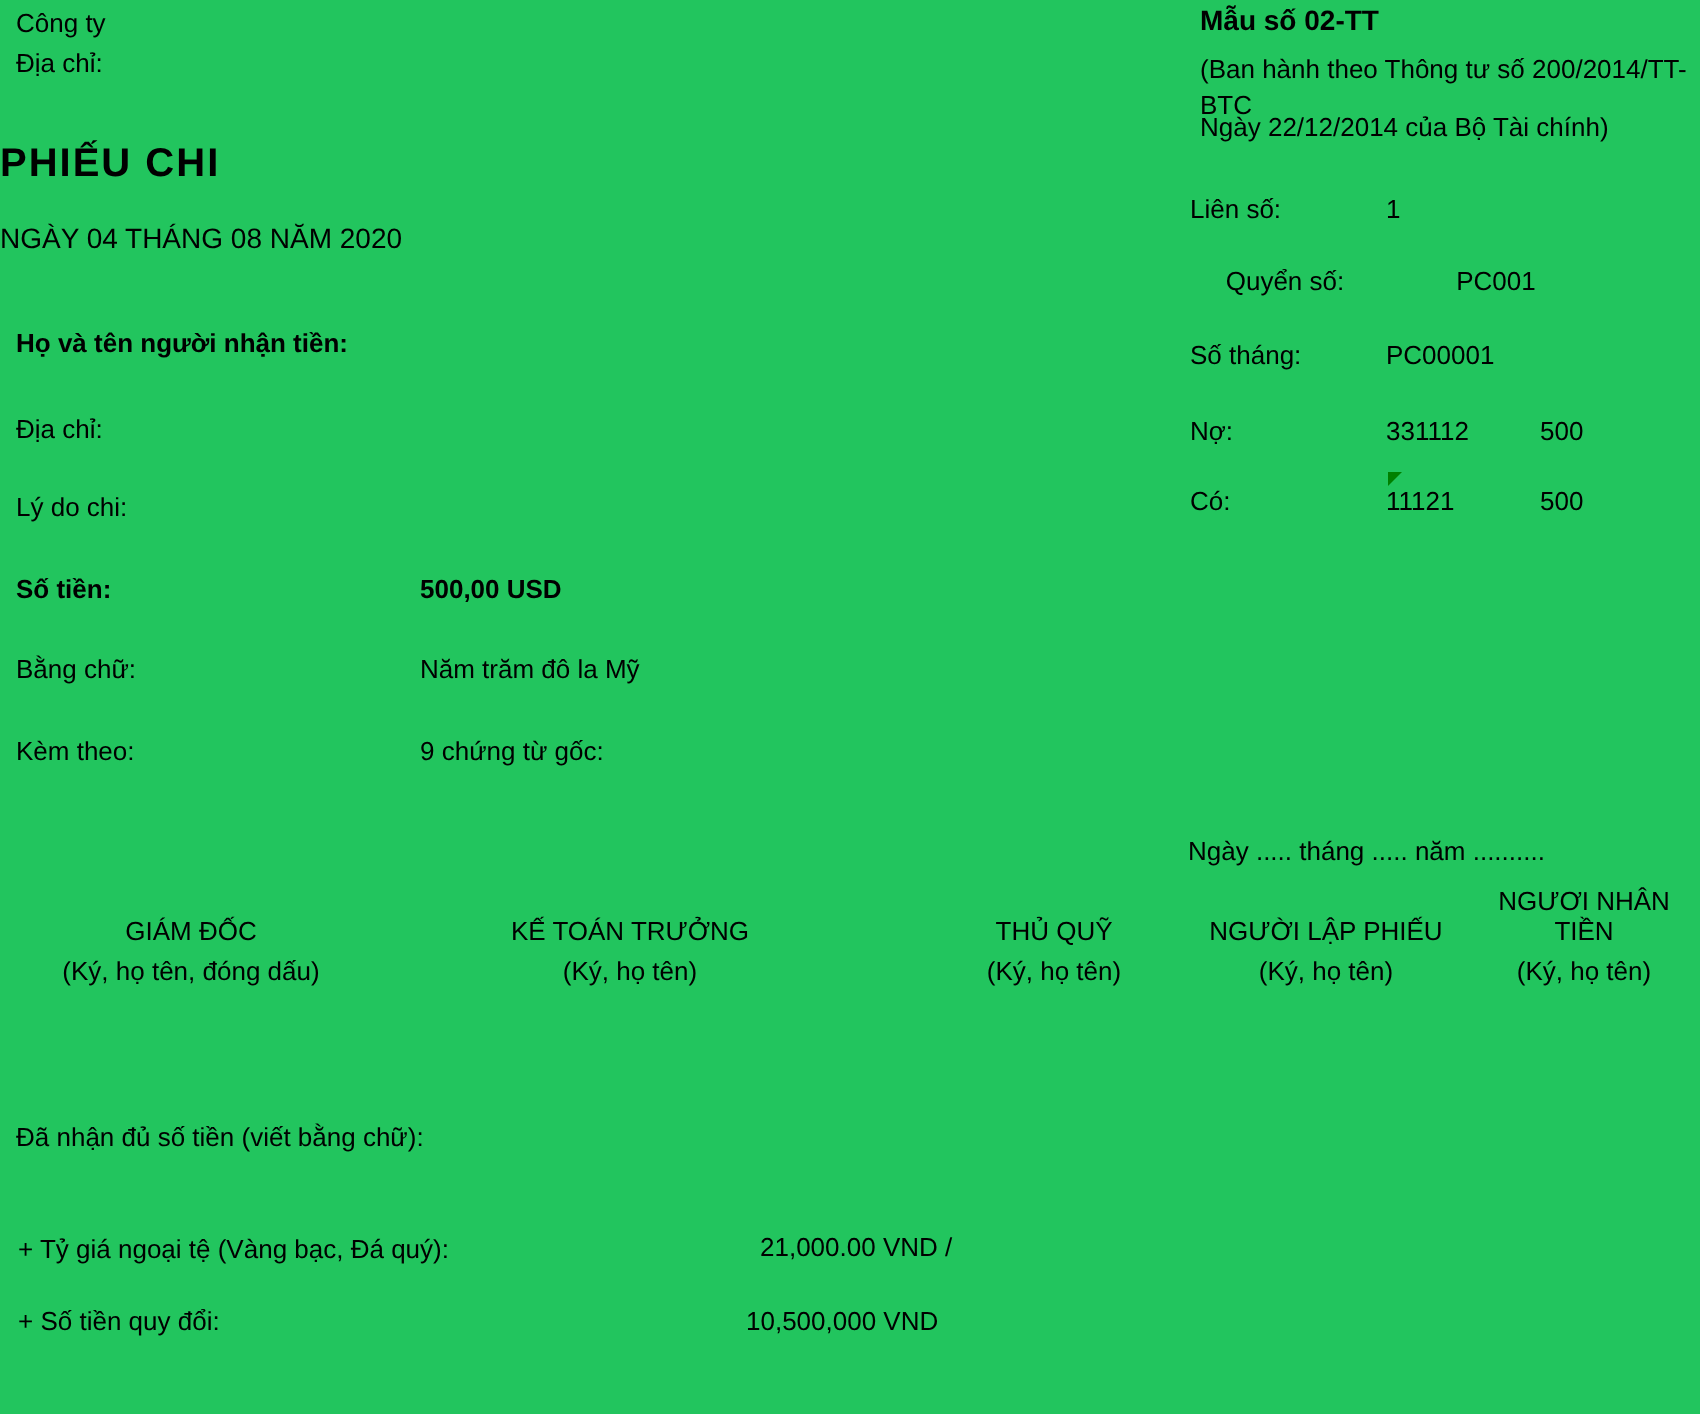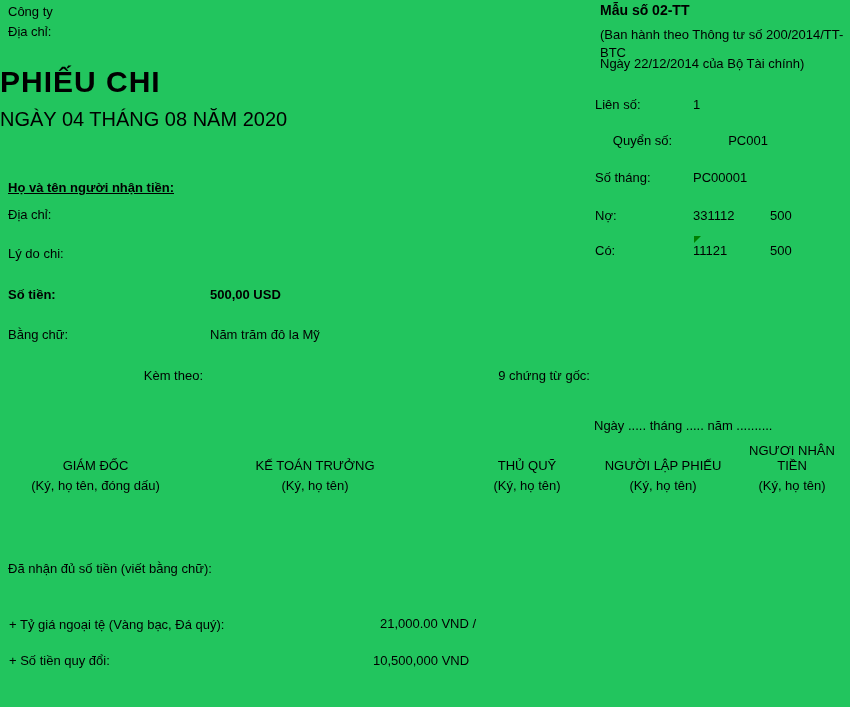--- a/index.html
+++ b/index.html
@@ -24,47 +24,47 @@
 
   
   .form-no   { left: 600px; top: 2px; width: 248px; font-size: 14px; }
   .issued-wrap {
     left: 600px; top: 26px; width: 248px; height: 32px;
     overflow: hidden; line-height: 18px; text-align: left;
   }
   .issued-tail { left: 600px; top: 56px; width: 248px; }
 
   
-  .voucher-title { left: 0; top: 68px; width: 830px; font-size: 30px; line-height: 28px; letter-spacing: 1px; }
-  .voucher-date  { left: 0; top: 111px; width: 830px; font-size: 20px; }
+  .voucher-title { left: 0; top: 68px; width: 830px; font-size: 20px; line-height: 28px; letter-spacing: 1px; }
+  .voucher-date  { left: 0; top: 111px; width: 830px; font-size: 14px; }
 
   
   .vi-label  { left: 595px; width: 95px; }
   .vi-value  { left: 693px; width: 110px; }
   .vi-amount { left: 770px; width: 68px; text-align: left; }
   .r0 { top: 97px; }
   .r1 { top: 133px; text-align: center; }
   .r2 { top: 170px; }
   .r3 { top: 208px; }
   .r4 { top: 243px; }
   .error-marker {
     left: 694px; top: 236px; width: 0; height: 0;
     border-top: 7px solid #008000;
     border-right: 7px solid transparent;
   }
 
   
   .f-label { left: 8px; width: 195px; }
   .f-value { left: 210px; width: 380px; }
-  .fy0 { top: 180px; text-decoration: underline; }
+  .fy0 { top: 164px; }
   .fy1 { top: 207px; }
   .fy2 { top: 246px; }
   .fy3 { top: 287px; }
   .fy4 { top: 327px; }
-  .fy5 { top: 368px; text-align: right; }
+  .fy5 { top: 368px; }
 
   
   .sign-date { left: 594px; top: 418px; width: 250px; }
   .sig-block { top: 445px; text-align: center; }
   .sig1 { left: 8px;   width: 175px; }
   .sig2 { left: 227px; width: 176px; }
   .sig3 { left: 439px; width: 176px; }
   .sig4 { left: 575px; width: 176px; }
   .sig5 { left: 749px; width: 86px; }
   .sig-title {

